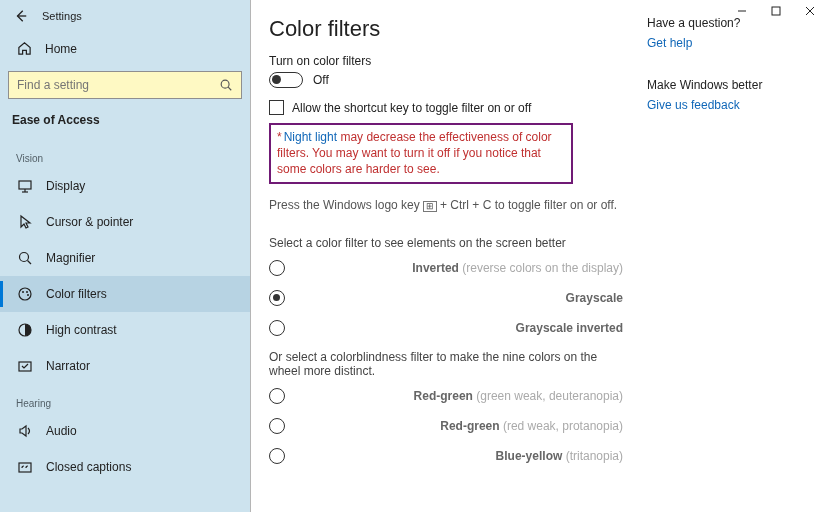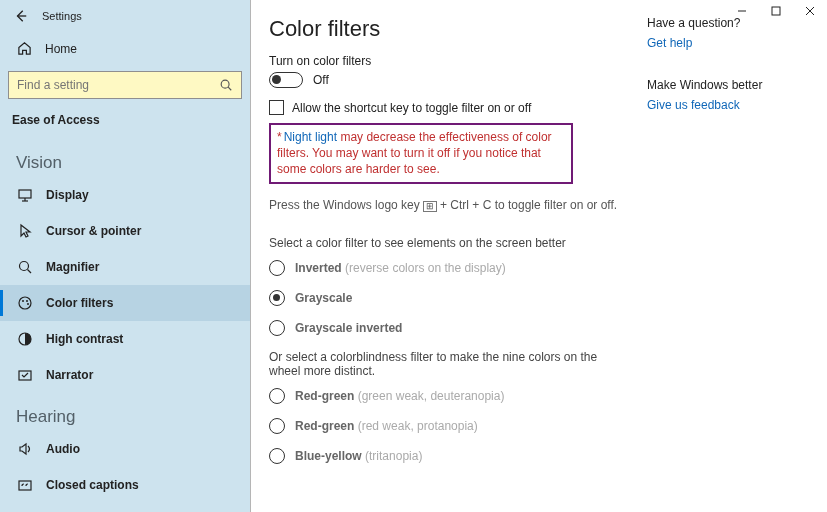--- a/index.html
+++ b/index.html
@@ -10,44 +10,44 @@
 
 .sidebar { width: 250px; background: #cde3ee; height: 100%; display: flex; flex-direction: column; }
 .sb-header { display: flex; align-items: center; padding: 7px 12px; gap: 12px; }
 .back-btn { width: 18px; height: 18px; display: flex; align-items: center; justify-content: center; cursor: pointer; }
 .sb-title { font-size: 11px; }
 .home-row { display: flex; align-items: center; gap: 13px; padding: 9px 17px; cursor: pointer; }
 .home-row span, .nav-item .label { font-size: 12px; }
 .search-box { margin: 6px 8px 0 8px; border: 1px solid #8f8f8f; background: #fef9c3; height: 28px; display: flex; align-items: center; padding: 0 8px; }
 .search-box input { flex: 1; background: transparent; border: none; outline: none; font-size: 12px; color: #555; }
 .category-title { font-weight: 600; font-size: 12px; padding: 14px 12px 12px 12px; }
-.section-label { font-size: 17px; color: #536068; padding: 14px 18px 4px 16px; }
+.section-label { font-size: 10px; color: #536068; padding: 14px 18px 4px 16px; }
 .nav-list { display: flex; flex-direction: column; }
-.nav-item { display: flex; align-items: center; gap: 13px; padding: 10px 17px; cursor: pointer; position: relative; font-weight: bold; }
+.nav-item { display: flex; align-items: center; gap: 13px; padding: 10px 17px; cursor: pointer; position: relative; }
 .nav-item .icon { width: 16px; height: 16px; display: flex; align-items: center; justify-content: center; }
 .nav-item.active { background: #b7d3e3; }
 .nav-item.active::before { content: ""; position: absolute; left: 0; top: 5px; bottom: 5px; width: 3px; background: #0078d7; }
 
 
 .main { flex: 1; display: flex; background: #ffffff; position: relative; border-left: 1px solid #b5b5b5; }
 .content { flex: 1; padding: 16px 24px 16px 18px; overflow-y: auto; }
 .page-title { font-size: 22px; font-weight: 400; margin-bottom: 12px; }
 .sub-label { font-size: 12px; margin-bottom: 4px; }
 .toggle-row { display: flex; align-items: center; gap: 10px; margin-bottom: 12px; }
 .toggle { width: 34px; height: 16px; border: 1.5px solid #333; border-radius: 10px; position: relative; cursor: pointer; }
 .toggle::after { content: ""; position: absolute; left: 2px; top: 2px; width: 9px; height: 9px; background: #333; border-radius: 50%; }
 .check-row { display: flex; align-items: center; gap: 8px; margin-bottom: 8px; }
 .checkbox { width: 15px; height: 15px; border: 1.5px solid #333; cursor: pointer; }
 .note-box { border: 2px solid #701a75; padding: 4px 6px; margin-bottom: 14px; max-width: 304px; font-size: 12px; line-height: 1.35; color: #c03030; }
 .note-box .asterisk { margin-right: 2px; }
 .note-box .link { color: #1067b8; }
 .key-hint { font-size: 12px; color: #555; margin-bottom: 24px; }
 .win-key { display:inline-block; border:1px solid #777; font-size:9px; padding:0 2px; line-height:1; vertical-align: baseline; }
 .group-label { font-size: 12px; color: #444; margin: 0 0 10px 0; max-width: 360px; }
-.radio-row { display: flex; align-items: center; gap: 10px; margin-bottom: 14px; cursor: pointer; }
+.radio-row { display: flex; align-items: center; gap: 10px; margin-bottom: 14px; cursor: pointer; justify-content: space-between; }
 .radio { width: 16px; height: 16px; border: 1.5px solid #333; border-radius: 50%; position: relative; flex-shrink: 0; }
 .radio.selected::after { content: ""; position: absolute; left: 3px; top: 3px; width: 7px; height: 7px; background: #333; border-radius: 50%; }
 .radio-label { font-size: 12px; color: #444; }
 .radio-label .paren { color: #aaa; }
 
 .rail { width: 180px; padding: 16px 18px 16px 0; }
 .rail h4 { font-size: 12px; font-weight: 400; margin-bottom: 6px; }
 .rail a { font-size: 12px; color: #1067b8; text-decoration: none; cursor: pointer; display: inline-block; margin-bottom: 28px; }
 
 .titlebar-controls { position: absolute; top: 0; right: 0; display: flex; }

